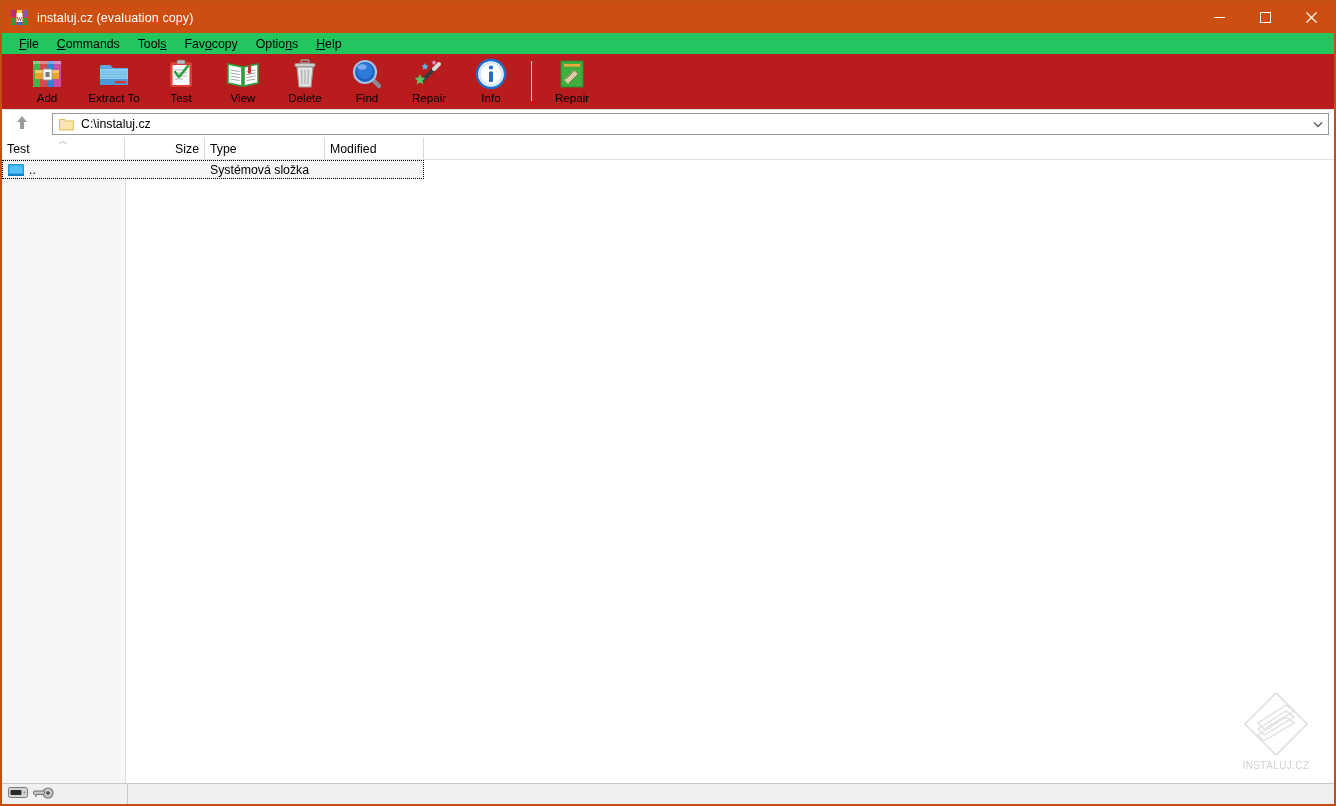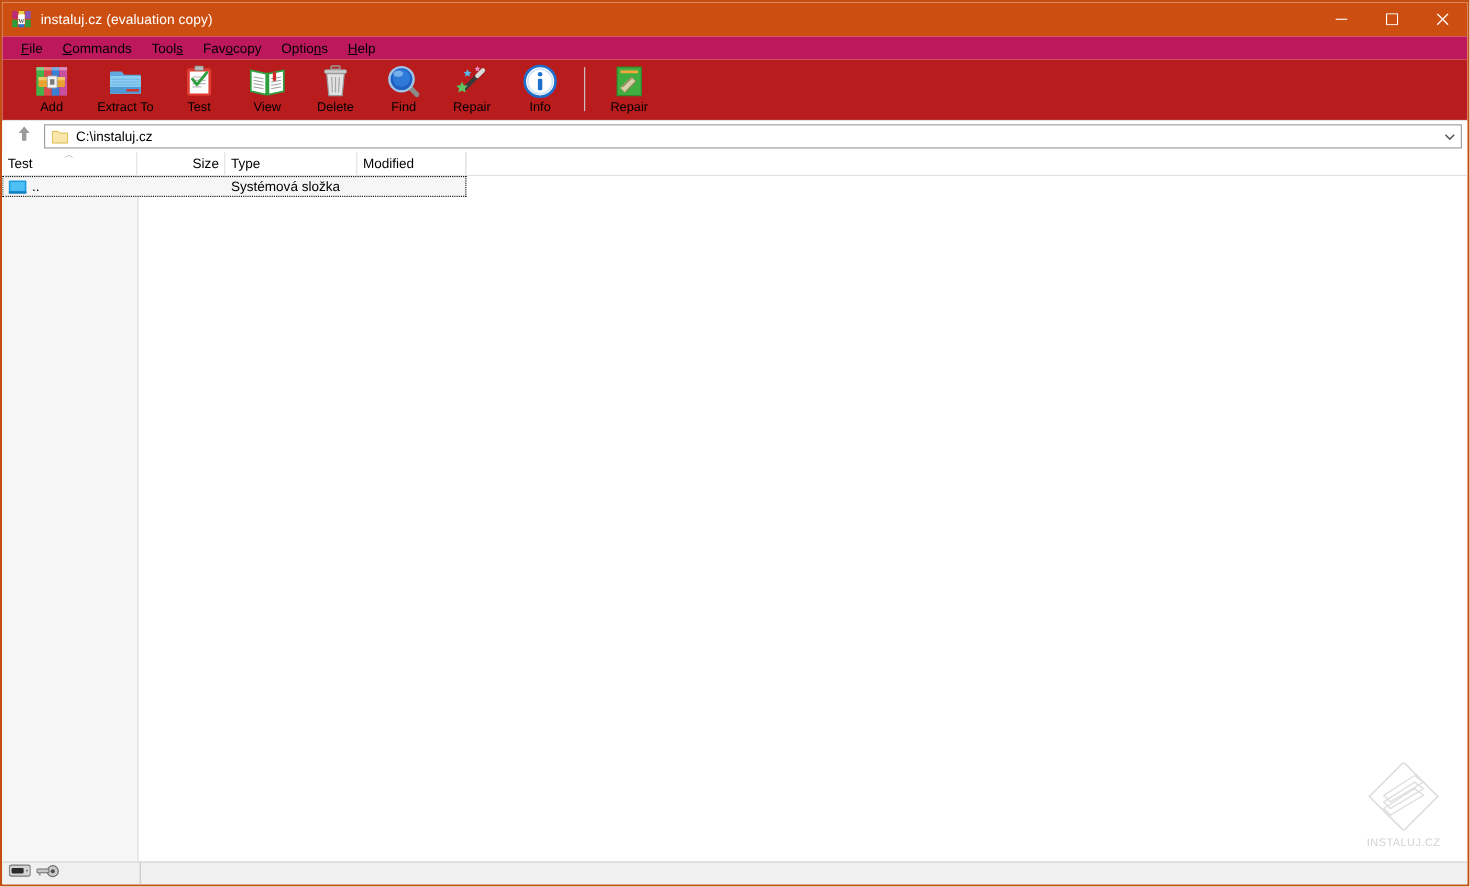--- a/index.html
+++ b/index.html
@@ -54,21 +54,21 @@
     width: 46px;
     height: 31px;
     display: flex;
     align-items: center;
     justify-content: center;
   }
 
   
   .menubar {
     height: 21px;
-    background: #be185d;
+    background: #22c55e;
     display: flex;
     align-items: center;
     padding-left: 8px;
     flex: 0 0 auto;
     font-size: 12.3px;
     color: #000000;
   }
   .menu-item {
     padding: 2px 9px 2px 9px;
     white-space: nowrap;
@@ -134,21 +134,21 @@
     justify-content: center;
     cursor: default;
   }
   .addr-box {
     flex: 1 1 auto;
     height: 22px;
     border: 1px solid #9a9a9a;
     background: #ffffff;
     display: flex;
     align-items: center;
-    margin-left: 0;
+    margin-left: 12px;
     box-sizing: border-box;
   }
   .addr-folder-ico {
     margin: 0 7px 0 6px;
     flex: 0 0 auto;
     display: flex;
   }
   .addr-text {
     font-size: 12.3px;
     color: #000;

